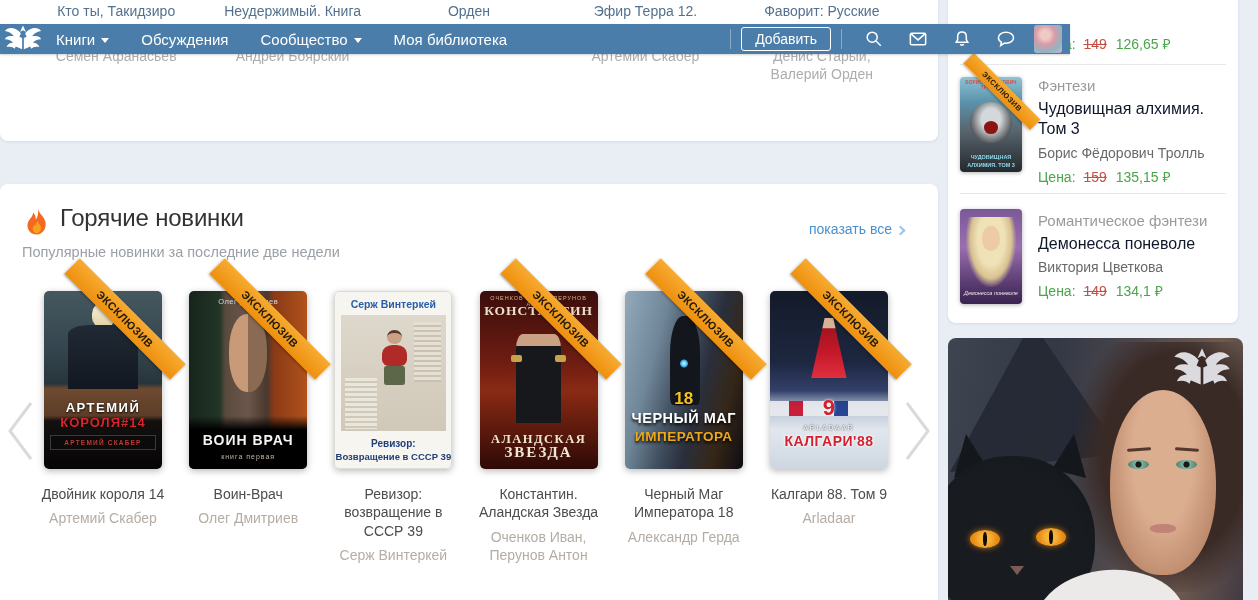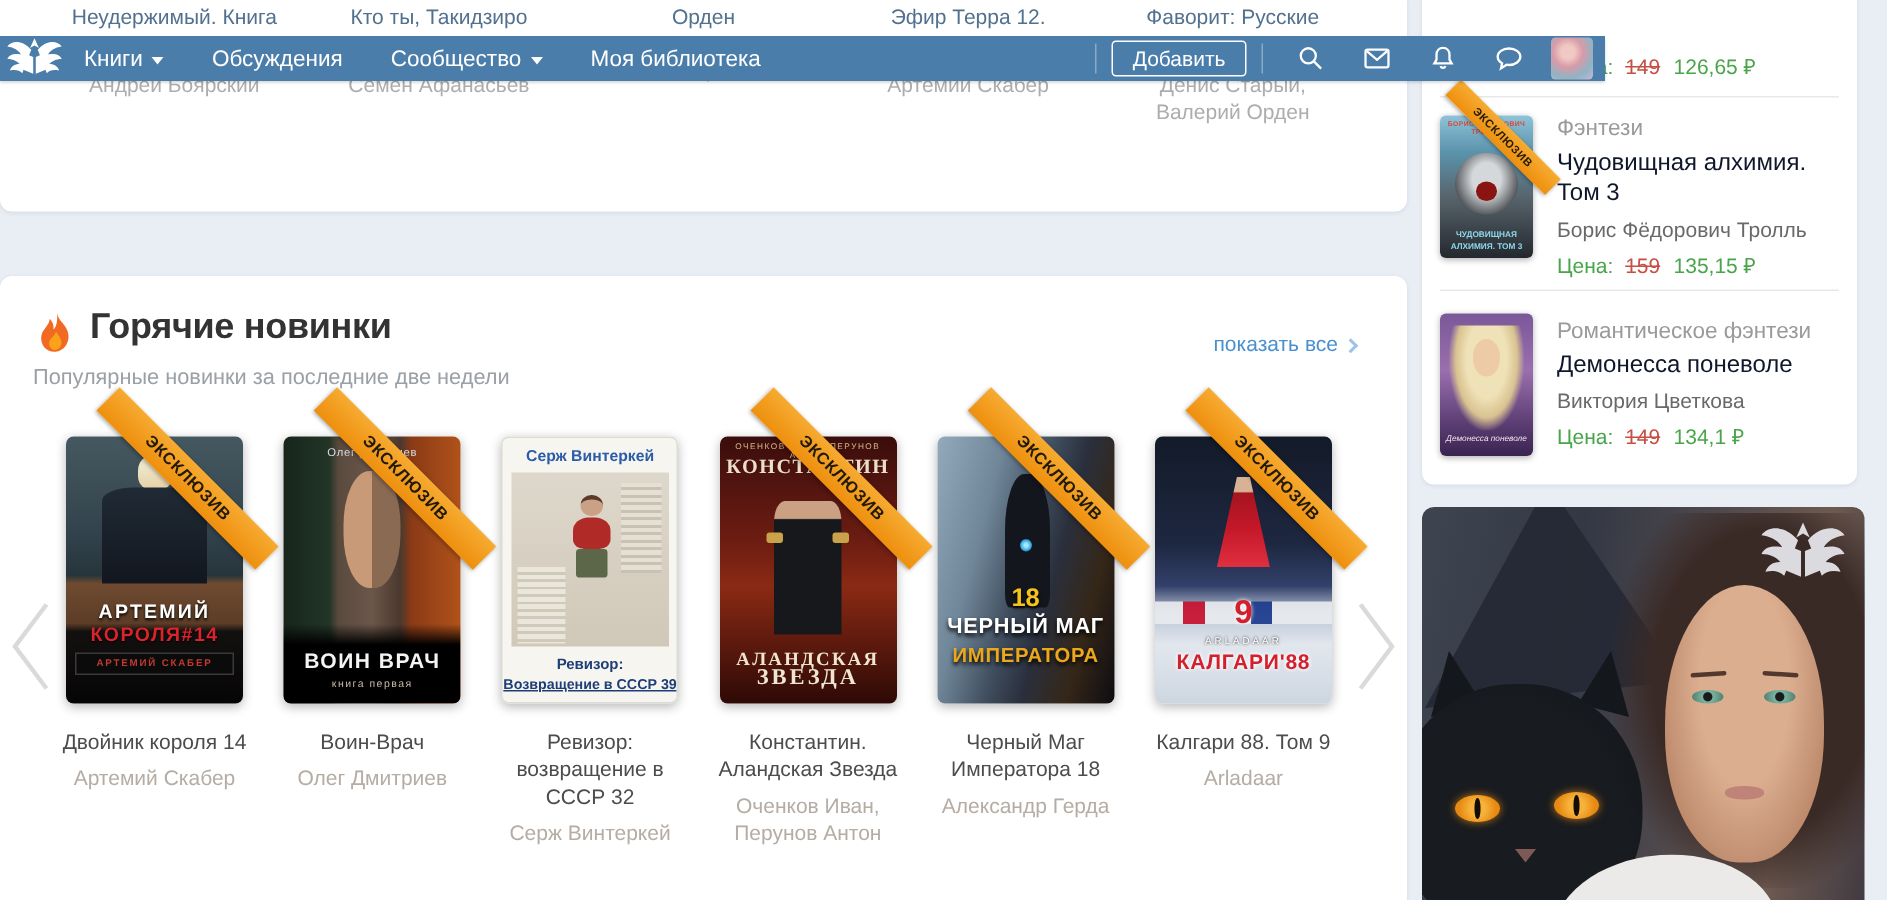--- a/index.html
+++ b/index.html
@@ -37,21 +37,21 @@
   
   .shelf-col { flex:1 1 0; text-align:center; padding:0 6px; }
   .shelf-title { color:#52718f; font-size:14px; line-height:1.35; text-decoration:none;
                  display:block; max-width:138px; margin:0 auto; cursor:pointer; }
   .shelf-author { color:#adadad; font-size:14px; line-height:1.3; margin-top:7px;
                   max-width:132px; margin-left:auto; margin-right:auto; cursor:pointer; }
 
   
   .flame { position:absolute; left:26px; top:24px; width:23px; height:28px; }
   .hot-title { position:absolute; left:60px; top:20px; font-size:24px; color:#333;
-               font-weight:700; letter-spacing:-0.2px; }
+               font-weight:400; letter-spacing:-0.2px; }
   .show-all { position:absolute; right:34px; top:37px; font-size:14px; color:#4a90ce;
               text-decoration:none; cursor:pointer; }
   .chev-r { display:inline-block; width:7px; height:7px; border-top:2px solid #9cc3e8;
             border-right:2px solid #9cc3e8; transform:rotate(45deg); margin-left:5px; }
   .hot-sub { position:absolute; left:22px; top:60px; font-size:14.5px; color:#9aa0a6; }
 
   
   .car-row { position:absolute; left:33px; top:107px; width:866px; display:flex;
              justify-content:space-between; }
   .book-col { width:140px; display:flex; flex-direction:column; align-items:center; }
@@ -106,21 +106,21 @@
            background:repeating-linear-gradient(180deg,#eae6dc 0 3px,#cfc9ba 3px 5px); }
   .c3-p2 { position:absolute; right:4%; top:6%; width:26%; height:52%;
            background:repeating-linear-gradient(180deg,#e6e0d4 0 3px,#c9c2b2 3px 5px); }
   .c3-blouse { position:absolute; left:39%; top:26%; width:24%; height:18%;
                background:#b02a28; border-radius:42% 42% 30% 30%; }
   .c3-skirt { position:absolute; left:41%; top:44%; width:20%; height:16%;
               background:#5c6648; border-radius:12%; }
   .c3-head { position:absolute; left:44%; top:13%; width:14%; height:12%;
              background:#caa184; border-radius:50%; border-top:3px solid #5a3a28; }
   .c3-t1 { bottom:11%; top:auto; color:#1e3e78; font-weight:800; font-size:10px; }
-  .c3-t2 { bottom:3.5%; top:auto; color:#1e3e78; font-weight:800; font-size:9.5px;text-decoration:underline; }
+  .c3-t2 { bottom:3.5%; top:auto; color:#1e3e78; font-weight:800; font-size:9.5px; }
 
   
   .c4 { background:linear-gradient(180deg,#3a0d0c 0%,#6e1d12 40%,#8a2a14 56%,#2e0906 100%); }
   .c4-top { top:2.5%; color:#d8b88a; font-size:5.5px; letter-spacing:1px; }
   .c4-t1 { top:7%; color:#ecdfc8; font-family:"Liberation Serif",serif; font-weight:bold;
            font-size:13.5px; letter-spacing:1px; }
   .c4-fig { position:absolute; left:31%; top:24%; width:38%; height:50%;
             background:linear-gradient(180deg,#caa183 13%,#17181c 14%); border-radius:16% 16% 0 0; }
   .c4-ep1,.c4-ep2 { position:absolute; top:36%; width:9%; height:4%; background:#caa24a; border-radius:2px; }
   .c4-ep1 { left:27%; } .c4-ep2 { right:27%; }
@@ -274,26 +274,26 @@
         <svg viewBox="0 0 20 20">
           <path d="M10 2.6 C5.2 2.6 1.6 5.3 1.6 8.6 C1.6 10.7 2.9 12.5 4.9 13.6 L4.1 17.3 L8.2 14.6 C8.8 14.7 9.4 14.8 10 14.8 C14.8 14.8 18.4 12 18.4 8.6 C18.4 5.3 14.8 2.6 10 2.6 Z"></path>
         </svg>
       </div>
       <div class="avatar"></div>
     </div>
   </div>
 
   <div class="card" id="top-card">
     <div class="shelf-col">
+      <a class="shelf-title">Кто ты, Такидзиро Решетников? Том 8</a>
+      <div class="shelf-author">Семён Афанасьев</div>
+    </div>
+    <div class="shelf-col">
       <a class="shelf-title">Неудержимый. Книга XXXIII</a>
       <div class="shelf-author">Андрей Боярский</div>
-    </div>
-    <div class="shelf-col">
-      <a class="shelf-title">Кто ты, Такидзиро Решетников? Том 8</a>
-      <div class="shelf-author">Семён Афанасьев</div>
     </div>
     <div class="shelf-col">
       <a class="shelf-title" style="max-width:126px">Орден Архитекторов. Книга XII</a>
     </div>
     <div class="shelf-col">
       <a class="shelf-title" style="max-width:112px">Эфир Терра 12. Часть 2</a>
       <div class="shelf-author">Артемий Скабер</div>
     </div>
     <div class="shelf-col">
       <a class="shelf-title" style="max-width:128px">Фаворит: Русские не сдаются!</a>
@@ -357,21 +357,21 @@
               <div class="c3-p2"></div>
               <div class="c3-head"></div>
               <div class="c3-blouse"></div>
               <div class="c3-skirt"></div>
             </div>
             <div class="ct c3-t1">Ревизор:</div>
             <div class="ct c3-t2">Возвращение в СССР 39</div>
           </div>
         </div>
         <div class="cap">
-          <a class="cap-title" style="max-width:104px">Ревизор: возвращение в СССР 32</a>
+          <a class="cap-title" style="max-width:104px">Ревизор: возвращение в СССР 39</a>
           <div class="cap-author">Серж Винтеркей</div>
         </div>
       </div>
 
       <div class="book-col">
         <div class="cover">
           <div class="cover-art c4">
             <div class="ct c4-top">ОЧЕНКОВ ИВАН · ПЕРУНОВ АНТОН</div>
             <div class="ct c4-t1">КОНСТАНТИН</div>
             <div class="c4-fig"></div>

